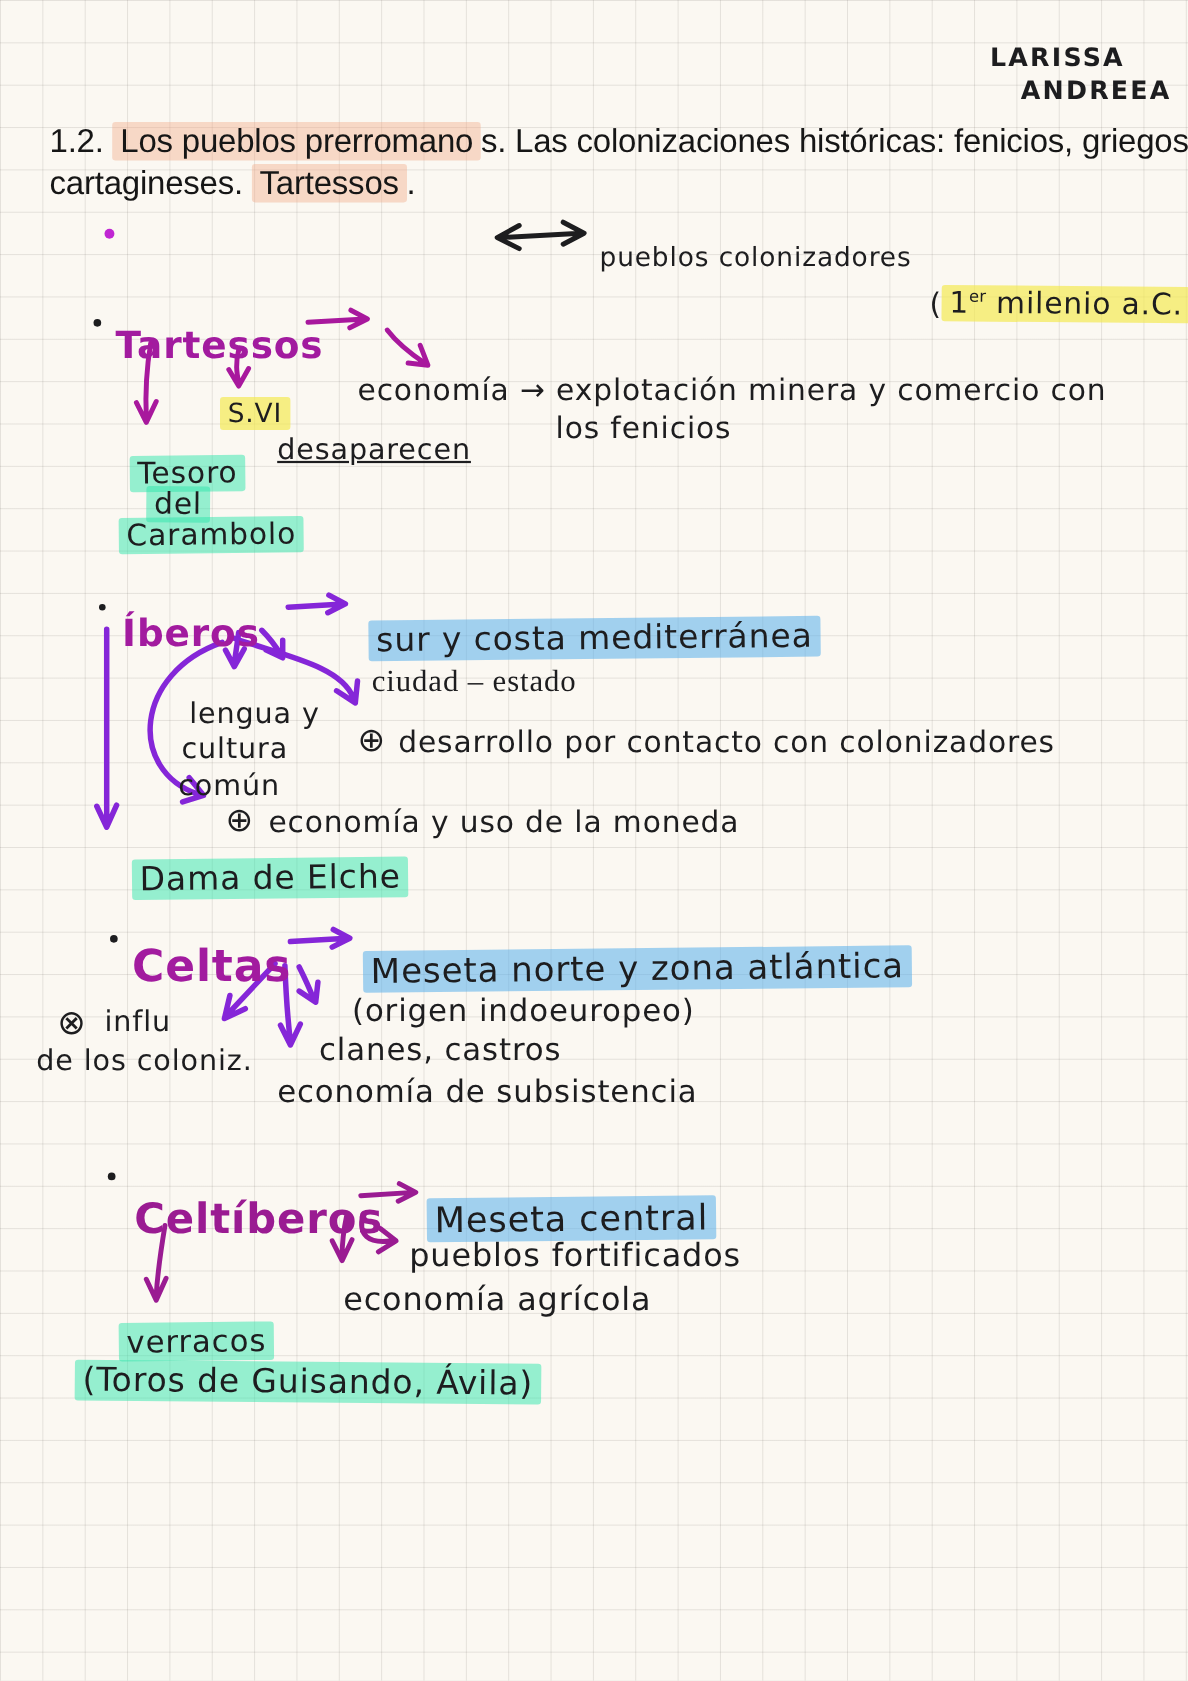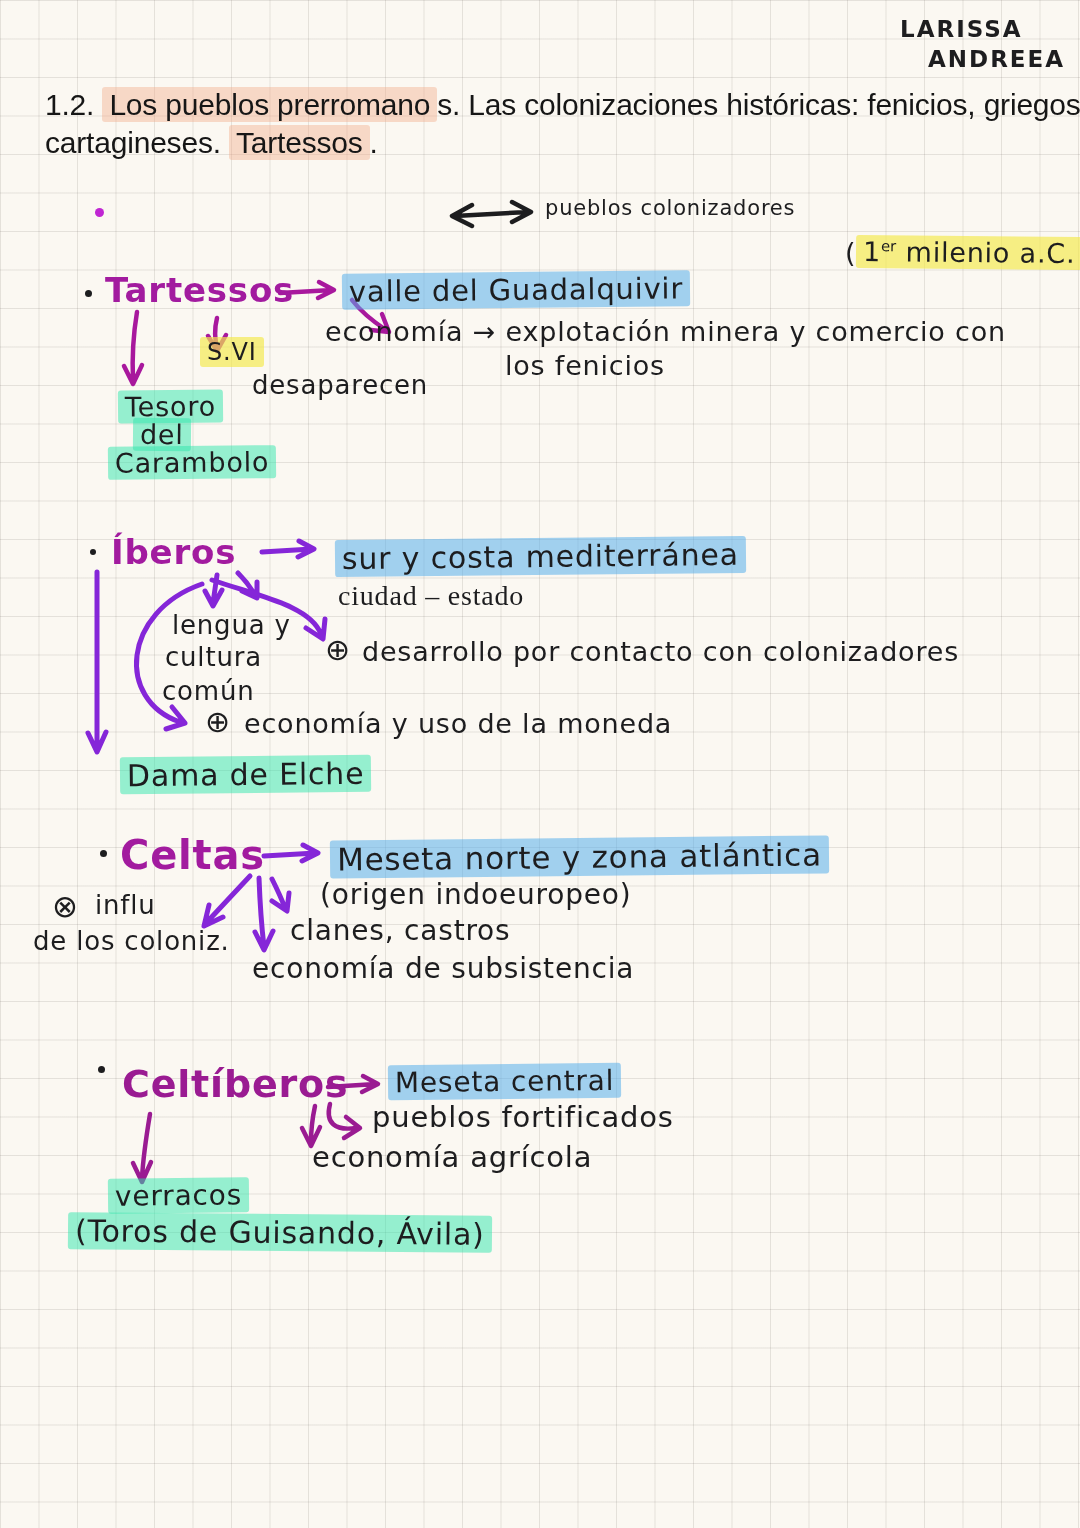--- a/index.html
+++ b/index.html
@@ -6,21 +6,21 @@
   .page{
     position:relative;width:1080px;height:1528px;overflow:hidden;
     background-color:#fbf8f2;
     background-image:
       linear-gradient(to right, rgba(125,120,112,0.18) 1px, transparent 1px),
       linear-gradient(to bottom, rgba(125,120,112,0.18) 1px, transparent 1px);
     background-size:38.5px 38.5px;
     font-family:"DejaVu Sans", sans-serif;
     color:#1d1d1f;
   }
-  .abs{position:absolute;white-space:nowrap;}
+  .abs{position:absolute;white-space:nowrap;margin-top:24px;}
   .hw{font-weight:500;letter-spacing:.8px;}
   .hwb{font-weight:700;}
   .purple{color:#a21b9f;font-weight:600;}
   .magenta2{color:#9a1b92;font-weight:600;}
   .title-font{font-family:"Liberation Sans", sans-serif;font-size:30px;letter-spacing:-.2px;color:#161616;font-weight:500;}
   .hl{padding:1px 7px;border-radius:3px;}
   .hl-blue{background:rgba(88,175,235,.55);}
   .hl-yellow{background:rgba(243,233,78,.68);}
   .hl-mint{background:rgba(47,229,171,.5);}
   .hl-peach{background:rgba(243,167,133,.40);}
@@ -77,32 +77,31 @@
   <div class="abs hw hwb" style="left:928px;top:46px;font-size:23px;letter-spacing:2px;">ANDREEA</div>
 
   <div class="abs title-font" style="left:45px;top:88px;">
     <span>1.2. </span><span class="hl hl-peach">Los pueblos prerromano</span><span>s. Las colonizaciones históricas: fenicios, griegos y</span>
   </div>
   <div class="abs title-font" style="left:45px;top:126px;">
     <span>cartagineses. </span><span class="hl hl-peach">Tartessos</span><span>.</span>
   </div>
 
   <span class="dot" style="left:95px;top:208px;width:9px;height:9px;background:#c026d3;"></span>
-  <div class="abs hw" style="left:545px;top:196px;font-size:21px;text-align:right;">pueblos colonizadores</div>
+  <div class="abs hw" style="left:545px;top:196px;font-size:24px;text-align:right;">pueblos colonizadores</div>
   <div class="abs hw" style="left:845px;top:236px;font-size:27px;">
     <span>(</span><span class="hl hl-yellow tilt2"><span>1</span><span class="sup">er</span><span> milenio a.C.</span></span>
   </div>
 
   <span class="dot" style="left:85px;top:290px;width:7px;height:7px;background:#1d1d1f;"></span>
   <div class="abs hw purple" style="left:105px;top:270px;font-size:34px;">Tartessos</div>
-  <div class="abs hw" style="left:342px;top:272px;font-size:29px;"><span class="hl hl-blue tilt1">valle del Guadalquivir</span></div>
   <div class="abs hw" style="left:325px;top:316px;font-size:27px;">economía → explotación minera y comercio con</div>
   <div class="abs hw" style="left:505px;top:350px;font-size:27px;">los fenicios</div>
   <div class="abs hw" style="left:200px;top:338px;font-size:24px;"><span class="hl hl-yellow">S.VI</span></div>
-  <div class="abs hw" style="left:252px;top:370px;font-size:26px;">desaparecen</div>
+  <div class="abs hw" style="left:252px;top:370px;font-size:26px;text-decoration:underline;">desaparecen</div>
   <div class="abs hw" style="left:118px;top:390px;font-size:27px;"><span class="hl hl-mint tilt1">Tesoro</span></div>
   <div class="abs hw" style="left:133px;top:418px;font-size:27px;"><span class="hl hl-mint tilt2">del</span></div>
   <div class="abs hw" style="left:108px;top:446px;font-size:27px;"><span class="hl hl-mint tilt1">Carambolo</span></div>
 
   <span class="dot" style="left:90px;top:549px;width:6px;height:6px;background:#1d1d1f;"></span>
   <div class="abs hw purple" style="left:111px;top:532px;font-size:34px;">Íberos</div>
   <div class="abs hw" style="left:335px;top:538px;font-size:30px;"><span class="hl hl-blue tilt1">sur y costa mediterránea</span></div>
   <div class="abs hw" style="left:338px;top:580px;font-size:28px;font-family:Liberation Serif, serif;">ciudad – estado</div>
   <div class="abs hw" style="left:172px;top:610px;font-size:26px;">lengua y</div>
   <div class="abs hw" style="left:165px;top:642px;font-size:26px;">cultura</div>
@@ -118,19 +117,19 @@
   <div class="abs hw" style="left:330px;top:838px;font-size:31px;"><span class="hl hl-blue tilt1">Meseta norte y zona atlántica</span></div>
   <div class="abs hw" style="left:320px;top:878px;font-size:28px;">(origen indoeuropeo)</div>
   <div class="abs hw" style="left:52px;top:888px;font-size:31px;">⊗</div>
   <div class="abs hw" style="left:95px;top:890px;font-size:26px;">influ</div>
   <div class="abs hw" style="left:33px;top:926px;font-size:26px;">de los coloniz.</div>
   <div class="abs hw" style="left:290px;top:914px;font-size:28px;">clanes, castros</div>
   <div class="abs hw" style="left:252px;top:952px;font-size:28px;">economía de subsistencia</div>
 
   <span class="dot" style="left:98px;top:1066px;width:7px;height:7px;background:#1d1d1f;"></span>
   <div class="abs hw magenta2" style="left:122px;top:1062px;font-size:38px;">Celtíberos</div>
-  <div class="abs hw" style="left:388px;top:1064px;font-size:28px;"><span class="hl hl-blue tilt1">Meseta central</span></div>
+  <div class="abs hw" style="left:388px;top:1064px;font-size:32px;"><span class="hl hl-blue tilt1">Meseta central</span></div>
   <div class="abs hw" style="left:372px;top:1100px;font-size:29px;">pueblos fortificados</div>
   <div class="abs hw" style="left:312px;top:1140px;font-size:29px;">economía agrícola</div>
   <div class="abs hw" style="left:108px;top:1178px;font-size:28px;"><span class="hl hl-mint tilt1">verracos</span></div>
   <div class="abs hw" style="left:68px;top:1214px;font-size:30px;"><span class="hl hl-mint tilt2">(Toros de Guisando, Ávila)</span></div>
 
 </div>
 
 </body></html>

